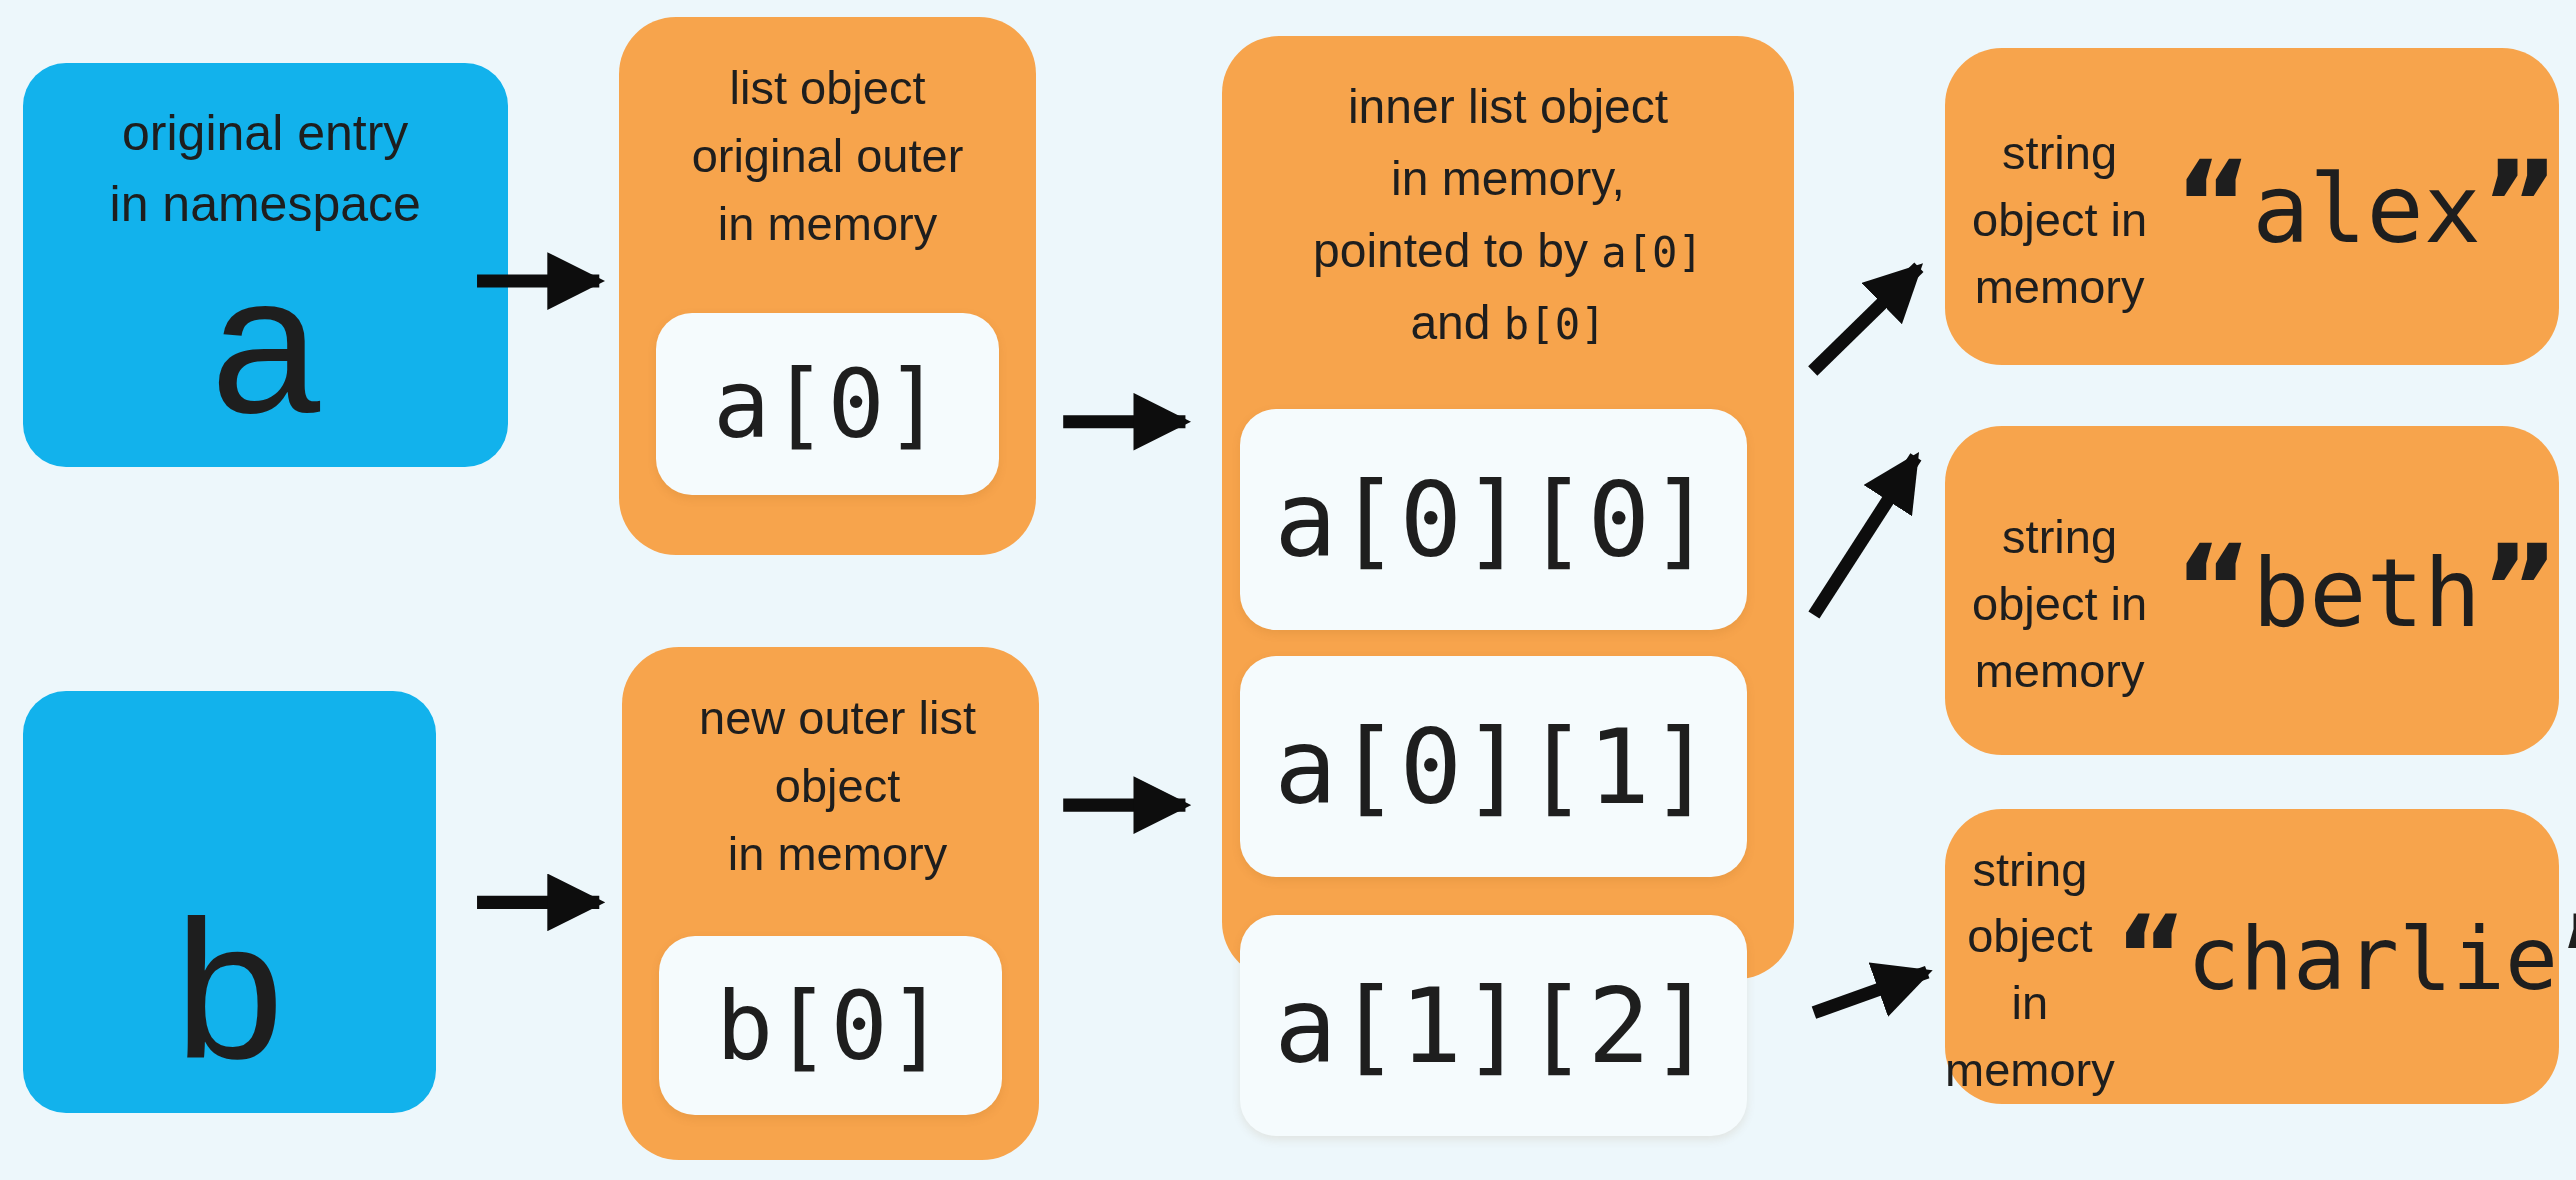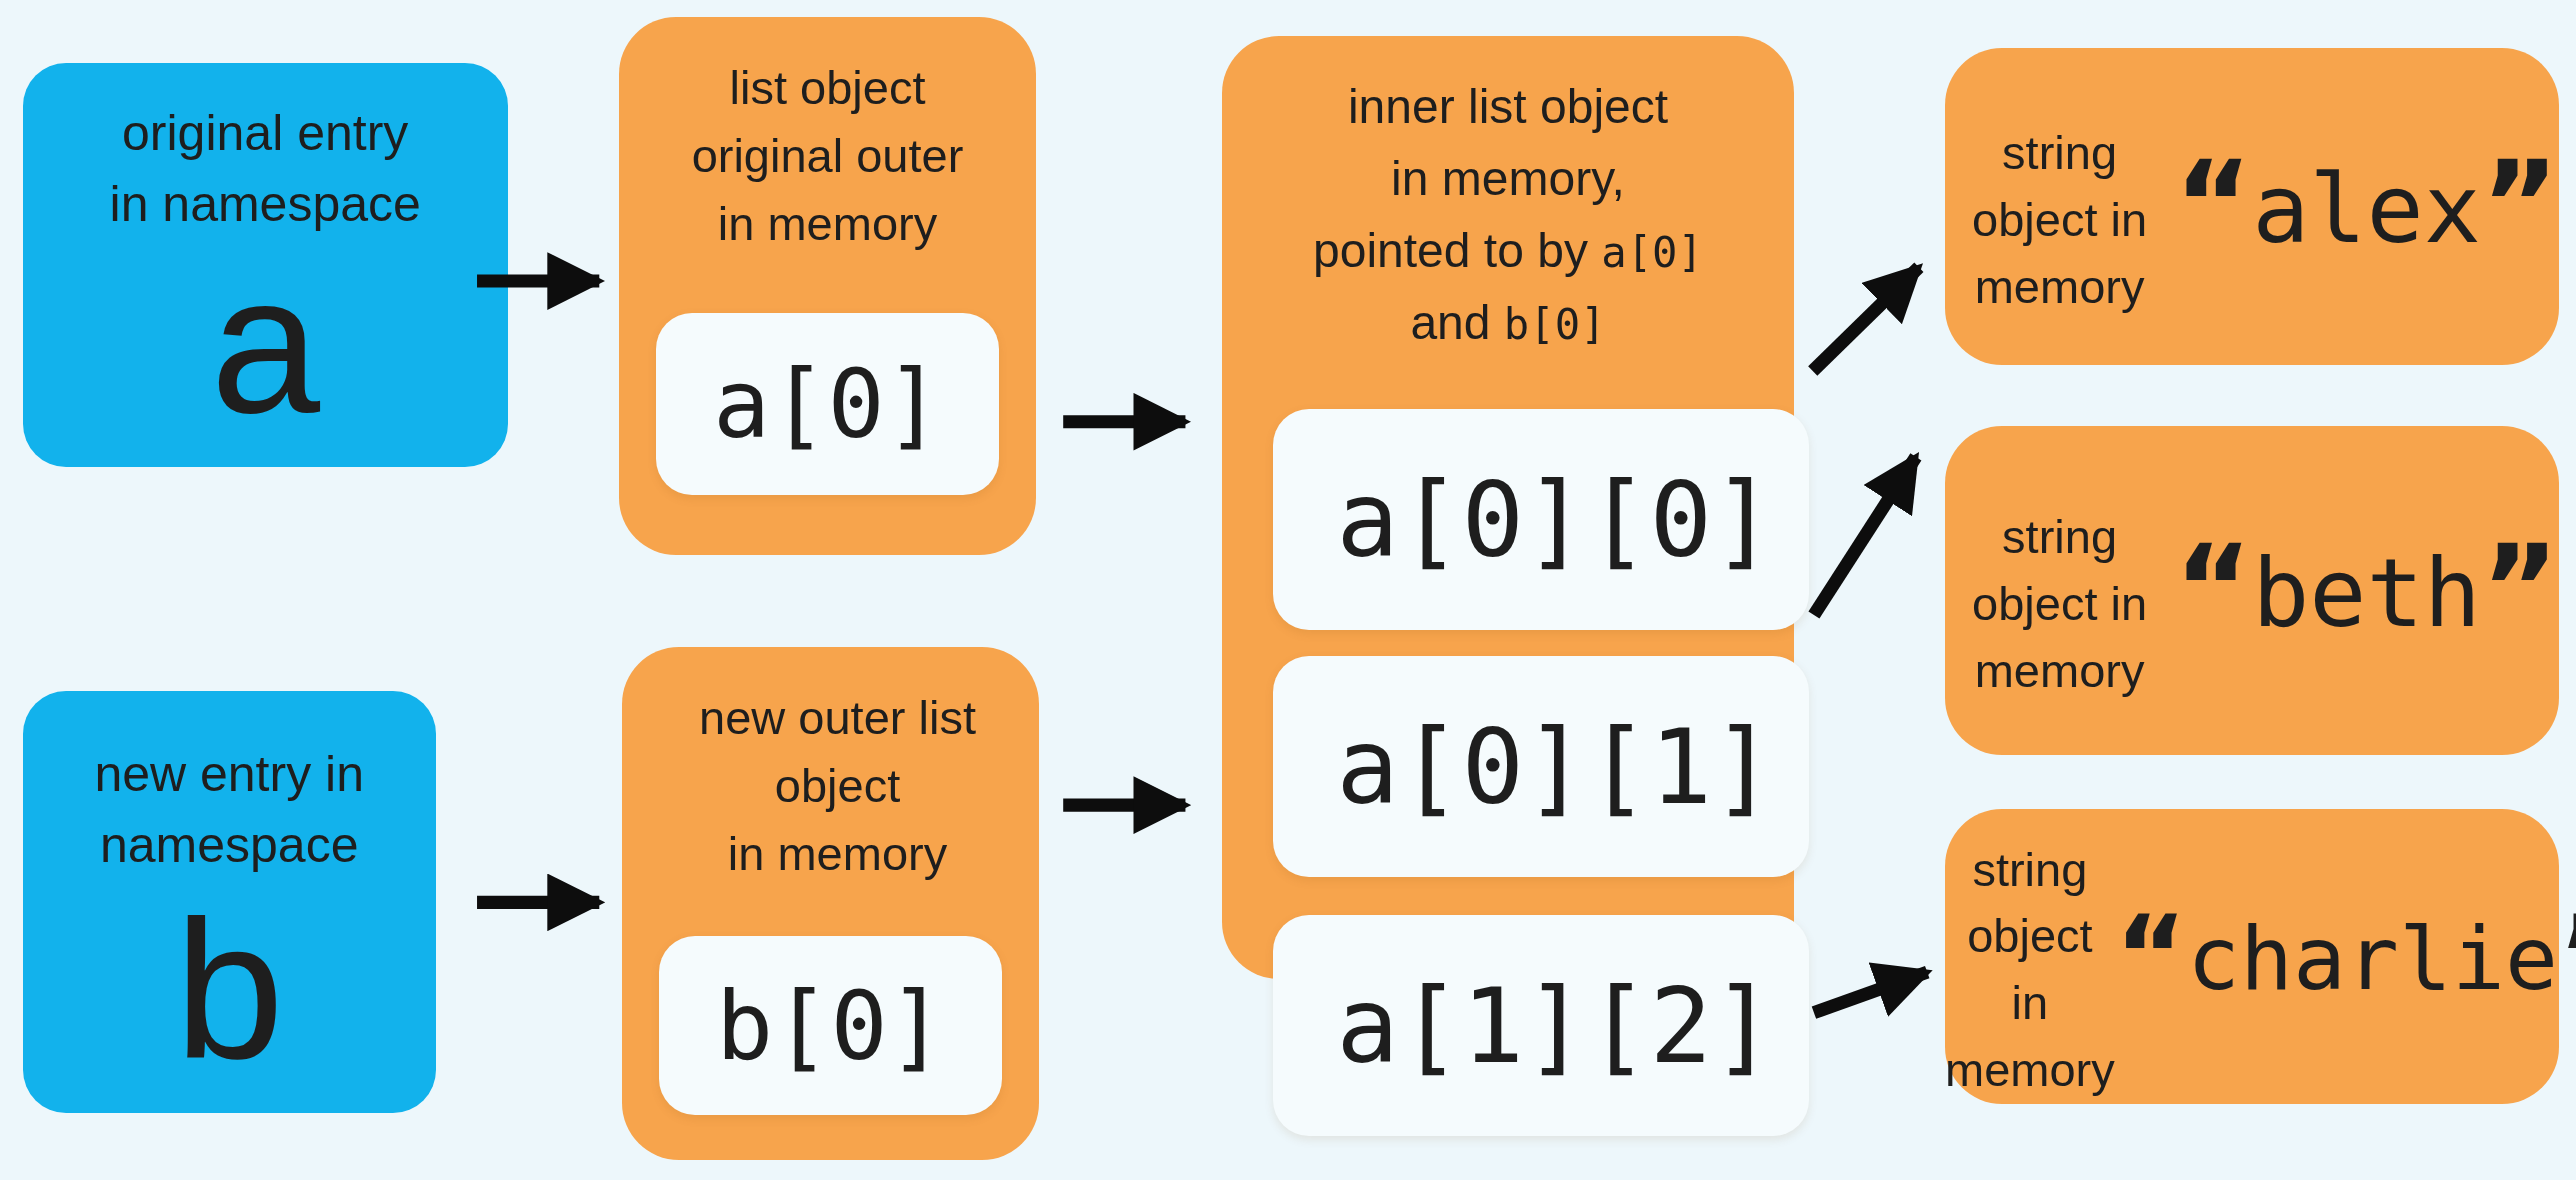--- a/index.html
+++ b/index.html
@@ -44,23 +44,22 @@
   #outer-a{left:619px;top:16.7px;width:417px;height:538px;}
   #outer-b{left:622px;top:647px;width:417px;height:513px;padding-left:14px;}
   .outer-title{margin-top:37px;font-size:47px;line-height:1.45;font-weight:500;text-align:center;}
   #outer-a .white-box{left:37px;top:296px;width:343px;height:182px;font-size:95px;}
   #outer-b .white-box{left:37px;top:289px;width:343px;height:179px;font-size:95px;}
   
   #inner{left:1222px;top:36px;width:572px;height:943px;}
   .inner-title{margin-top:35px;font-size:48px;line-height:1.5;font-weight:500;text-align:center;}
   .inner-title .code{font-family:"DejaVu Sans Mono", monospace;font-size:.88em;}
   .slot{
-    left:51px;width:507px;height:221px;
+    left:18px;width:507px;height:221px;
     font-size:104px;
-    padding-left:29px;
   }
   #slot-0{top:373px;}
   #slot-1{top:620px;}
   #slot-2{top:879px;}
   
   .str-box{display:flex;flex-direction:row;align-items:center;}
   #str-alex{left:1945px;top:48px;width:614px;height:317px;}
   #str-beth{left:1945px;top:426px;width:614px;height:329px;}
   #str-charlie{left:1945px;top:809px;width:614px;height:295px;}
   .str-title{margin-top:27.4px;font-size:47px;line-height:1.42;font-weight:500;text-align:center;}
@@ -87,24 +86,20 @@
 
   <div class="box blue-box" id="ns-a">
     <div class="ns-label">
       <div>original entry</div>
       <div>in namespace</div>
     </div>
     <div class="ns-letter">a</div>
   </div>
 
   <div class="box blue-box" id="ns-b">
-    <div class="ns-label">
-      <div>new entry in</div>
-      <div>namespace</div>
-    </div>
     <div class="ns-letter">b</div>
   </div>
 
   <div class="box orange-box" id="outer-a">
     <div class="outer-title">
       <div>list object</div>
       <div>original outer</div>
       <div>in memory</div>
     </div>
     <div class="white-box">a[0]</div>

